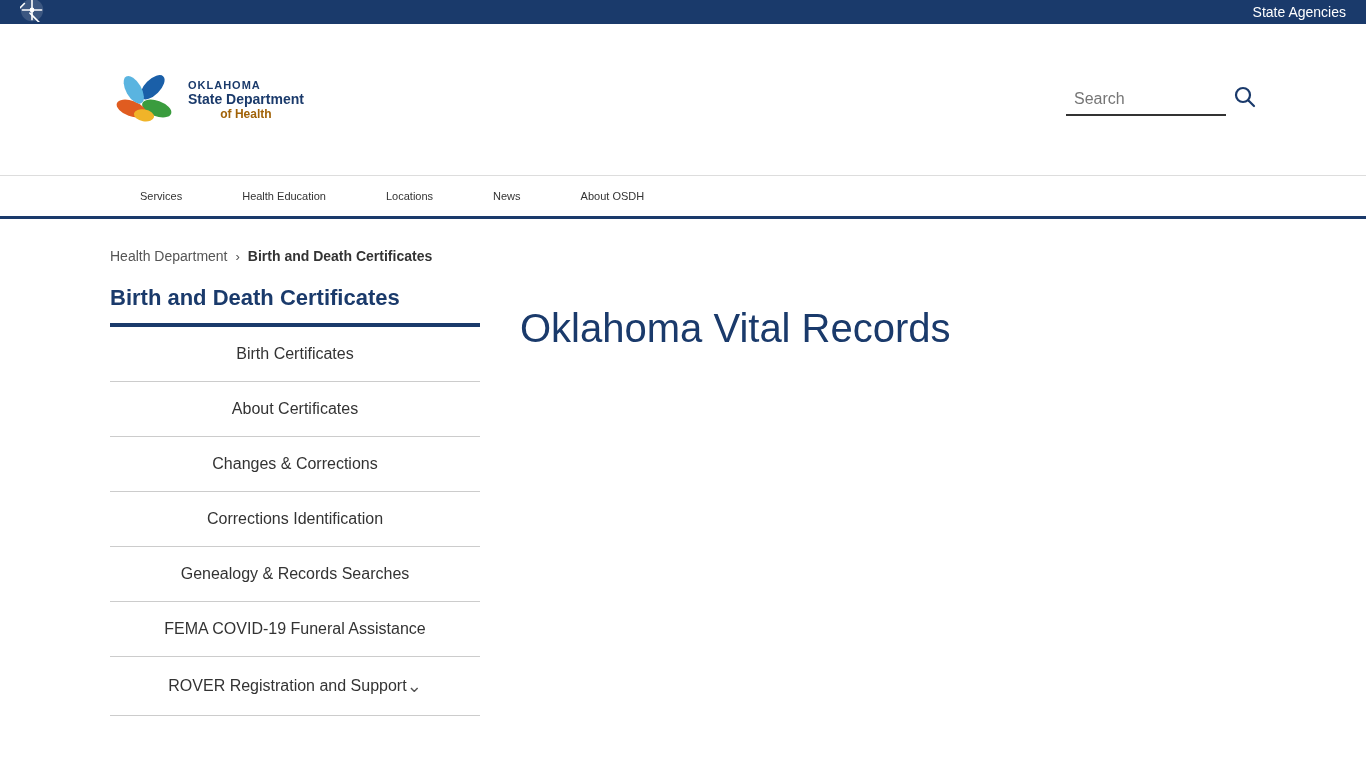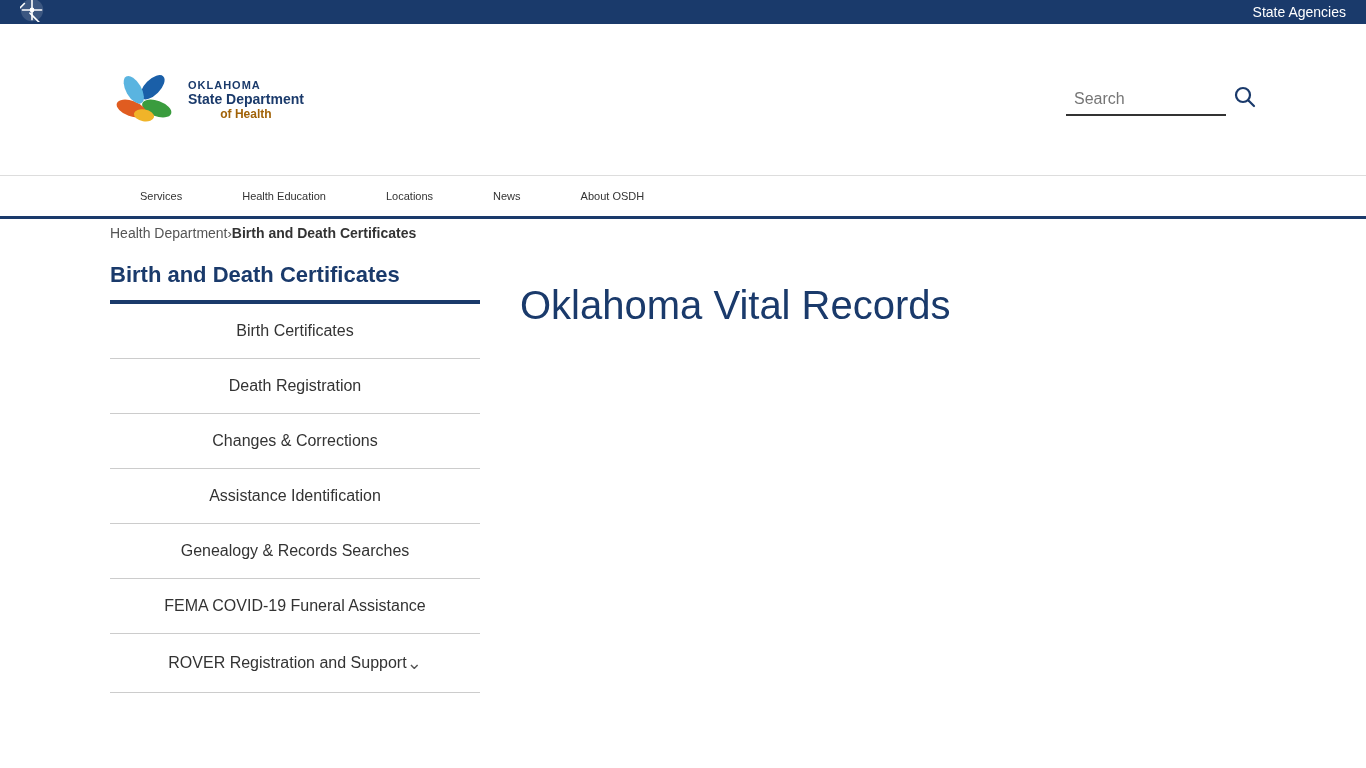--- a/index.html
+++ b/index.html
@@ -70,23 +70,24 @@
       font-size: 11px;
       color: #333;
       cursor: pointer;
       text-decoration: none;
       display: block;
       white-space: nowrap;
     }
 
     
     .breadcrumb {
-      padding: 6px 110px 10px;
-      display: flex;
-      align-items: center;
+      padding: 29px 110px 10px;
+      display: flex;
+      align-items: center;
+      gap: 8px;
       font-size: 14px;
       color: #555;
     }
     .breadcrumb-link {
       color: #555;
       text-decoration: none;
       cursor: pointer;
     }
     .breadcrumb-chevron {
       color: #555;
@@ -239,33 +240,33 @@
     <ul class="sidebar-nav">
 
       <li class="sidebar-nav-item">
         <a class="sidebar-nav-link">
           <span>Birth Certificates</span>
         </a>
       </li>
 
       <li class="sidebar-nav-item">
         <a class="sidebar-nav-link">
-          <span>Death Registration</span>
+          <span>About Certificates</span>
         </a>
       </li>
 
       <li class="sidebar-nav-item">
         <a class="sidebar-nav-link">
           <span>Changes &amp; Corrections</span>
         </a>
       </li>
 
       <li class="sidebar-nav-item">
         <a class="sidebar-nav-link">
-          <span>Assistance Identification</span>
+          <span>Corrections Identification</span>
         </a>
       </li>
 
       <li class="sidebar-nav-item">
         <a class="sidebar-nav-link">
           <span>Genealogy &amp; Records Searches</span>
         </a>
       </li>
 
       <li class="sidebar-nav-item">

